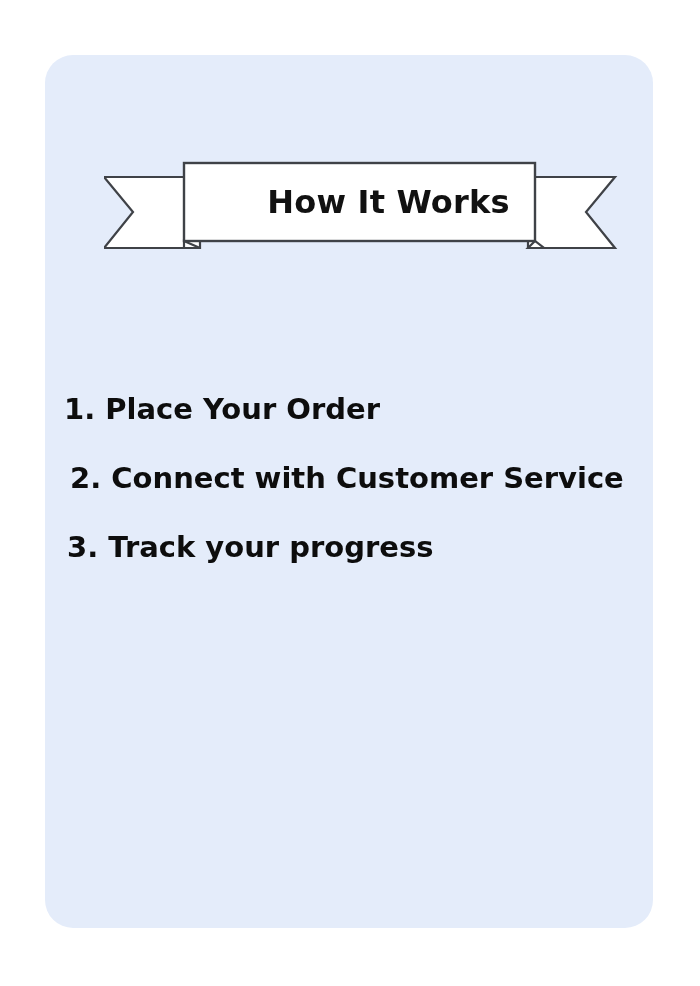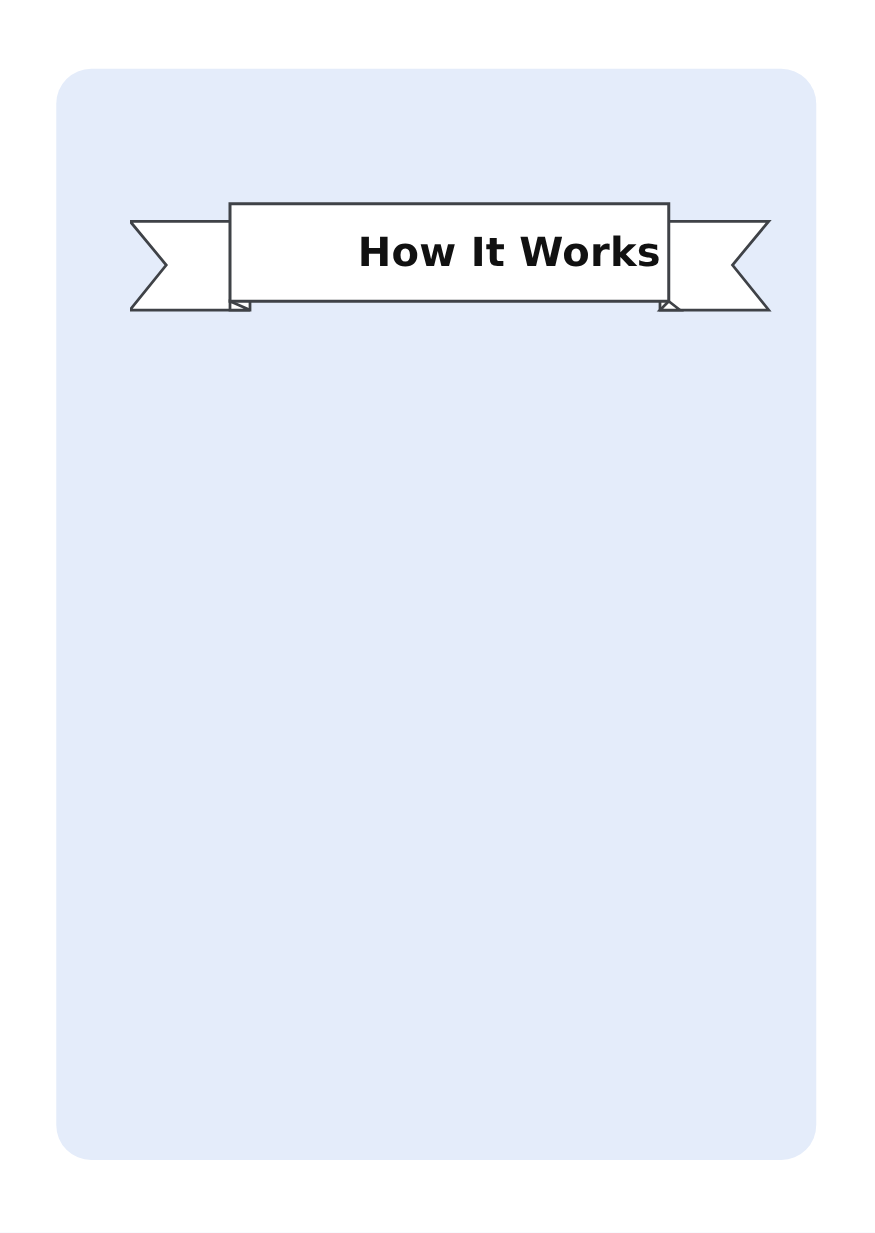--- a/index.html
+++ b/index.html
@@ -31,21 +31,21 @@
     position: absolute;
     left: 59px;   
     top: 100px;   
     width: 520px;
     height: 105px;
   }
   #ribbon svg { display: block; width: 520px; height: 105px; }
 
   #ribbon-title {
     position: absolute;
-    left: 88px;   
+    left: 69px;   
     top: 8px;     
     width: 351px; 
     height: 78px; 
     display: flex;
     align-items: center;
     justify-content: center;
     font-size: 32px;
     font-weight: bold;
     color: #111111;
     letter-spacing: 0.2px;
@@ -86,14 +86,19 @@
       <polygon points="80,86 96,93 80,93" fill="#ffffff" stroke="#3f4247" stroke-width="2.2" stroke-linejoin="miter"></polygon>
 
       <polygon points="431,86 424,93 440,93" fill="#ffffff" stroke="#3f4247" stroke-width="2.2" stroke-linejoin="miter"></polygon>
 
       <rect x="80" y="8" width="351" height="78" fill="#ffffff" stroke="#3f4247" stroke-width="2.4"></rect>
     </svg>
 
     <div id="ribbon-title">How It Works</div>
   </div>
 
+  <div id="steps">
+    <div class="step step-1">1. Place Your Order</div>
+    <div class="step step-2">2. Connect with Customer Service</div>
+    <div class="step step-3">3. Track your progress</div>
+  </div>
 
 </div>
 
 </body></html>

